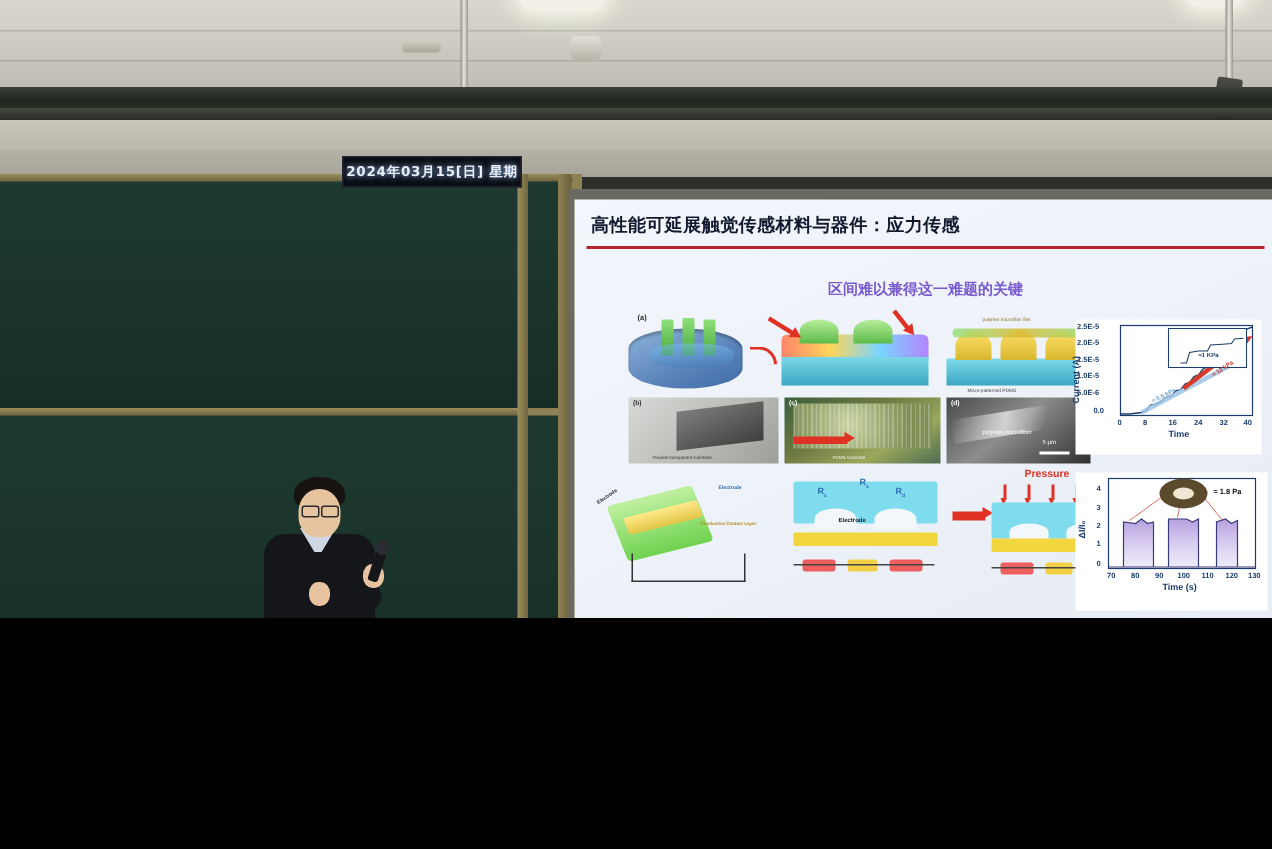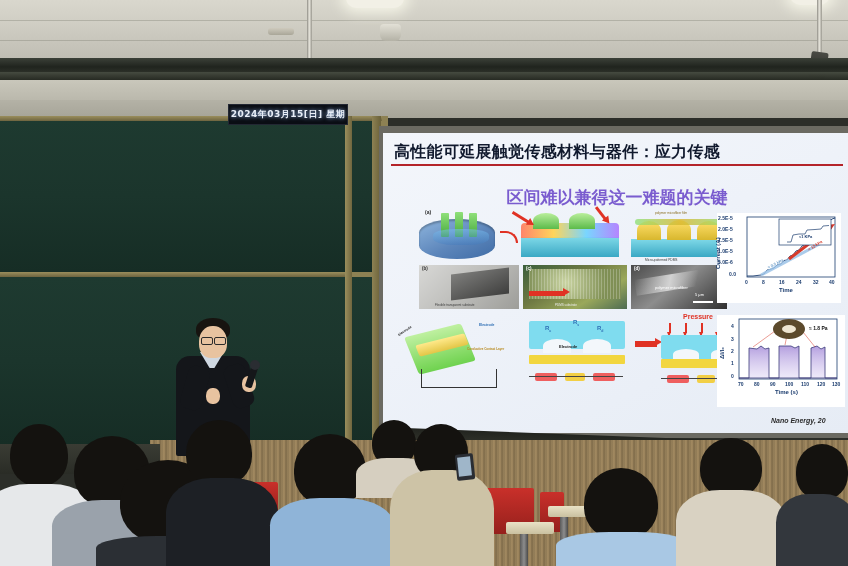--- a/index.html
+++ b/index.html
@@ -1,17 +1,17 @@
 <!DOCTYPE html>
 <html><head>
 <meta charset="utf-8">
 <style>
   html,body{margin:0;padding:0;background:#000;}
   #scene{
-    position:relative;width:848px;height:566px;overflow:hidden;
+    position:relative;width:848px;height:412px;overflow:hidden;
     font-family:"Liberation Sans","DejaVu Sans",sans-serif;
     background:#2c2e29;
   }
   
   .ceiling{position:absolute;left:0;top:0;width:848px;height:64px;
     background:linear-gradient(180deg,#d9d7cd 0%,#cfcdc3 40%,#bdbbb1 100%);}
   .ceiling-seam{position:absolute;left:0;height:1px;width:848px;background:rgba(120,120,110,.35);}
   .ceil-light{position:absolute;background:#f2f0e6;border-radius:0 0 10px 10px;
     box-shadow:0 0 14px 5px rgba(255,255,240,.75);}
   .smoke-det{position:absolute;width:21px;height:17px;border-radius:4px 4px 6px 6px;
@@ -154,24 +154,24 @@
   <div class="board-vrail" style="left:372px;top:116px;height:330px;width:9px;background:linear-gradient(90deg,#8d8153,#6a6139);"></div>
 
   <div class="led-sign" style="left:228px;top:104px;width:118px;height:19px;">
     <span class="led-text">2024年03月15[日] 星期</span>
   </div>
 
   <div class="screen-shell" style="left:379px;top:126px;width:469px;height:312px;"></div>
 
   <div class="slide" style="left:383px;top:133px;width:465px;height:300px;">
 
-    <div class="slide-title" style="left:11px;top:9px;font-size:16px;letter-spacing:.3px;">高性能可延展触觉传感材料与器件：应力传感</div>
+    <div class="slide-title" style="left:11px;top:9px;font-size:12px;letter-spacing:.3px;">高性能可延展触觉传感材料与器件：应力传感</div>
     <div class="title-rule" style="left:8px;top:31px;width:452px;"></div>
 
-    <div class="slide-sub" style="left:38px;top:55px;width:392px;font-size:17px;">区间难以兼得这一难题的关键</div>
+    <div class="slide-sub" style="left:38px;top:55px;width:392px;font-size:10px;">区间难以兼得这一难题的关键</div>
 
     <div class="panel-lab" style="left:42px;top:76px;font-size:5px;">(a)</div>
 
     <div class="disk" style="left:36px;top:86px;width:76px;height:40px;"></div>
     <div class="pillar" style="left:58px;top:80px;width:8px;height:24px;"></div>
     <div class="pillar" style="left:72px;top:79px;width:8px;height:25px;"></div>
     <div class="pillar" style="left:86px;top:80px;width:8px;height:24px;"></div>
     <div class="sch" style="left:50px;top:96px;width:56px;height:16px;
          background:linear-gradient(180deg,rgba(120,190,240,.55),rgba(60,120,190,.35));border-radius:40%;"></div>
 

